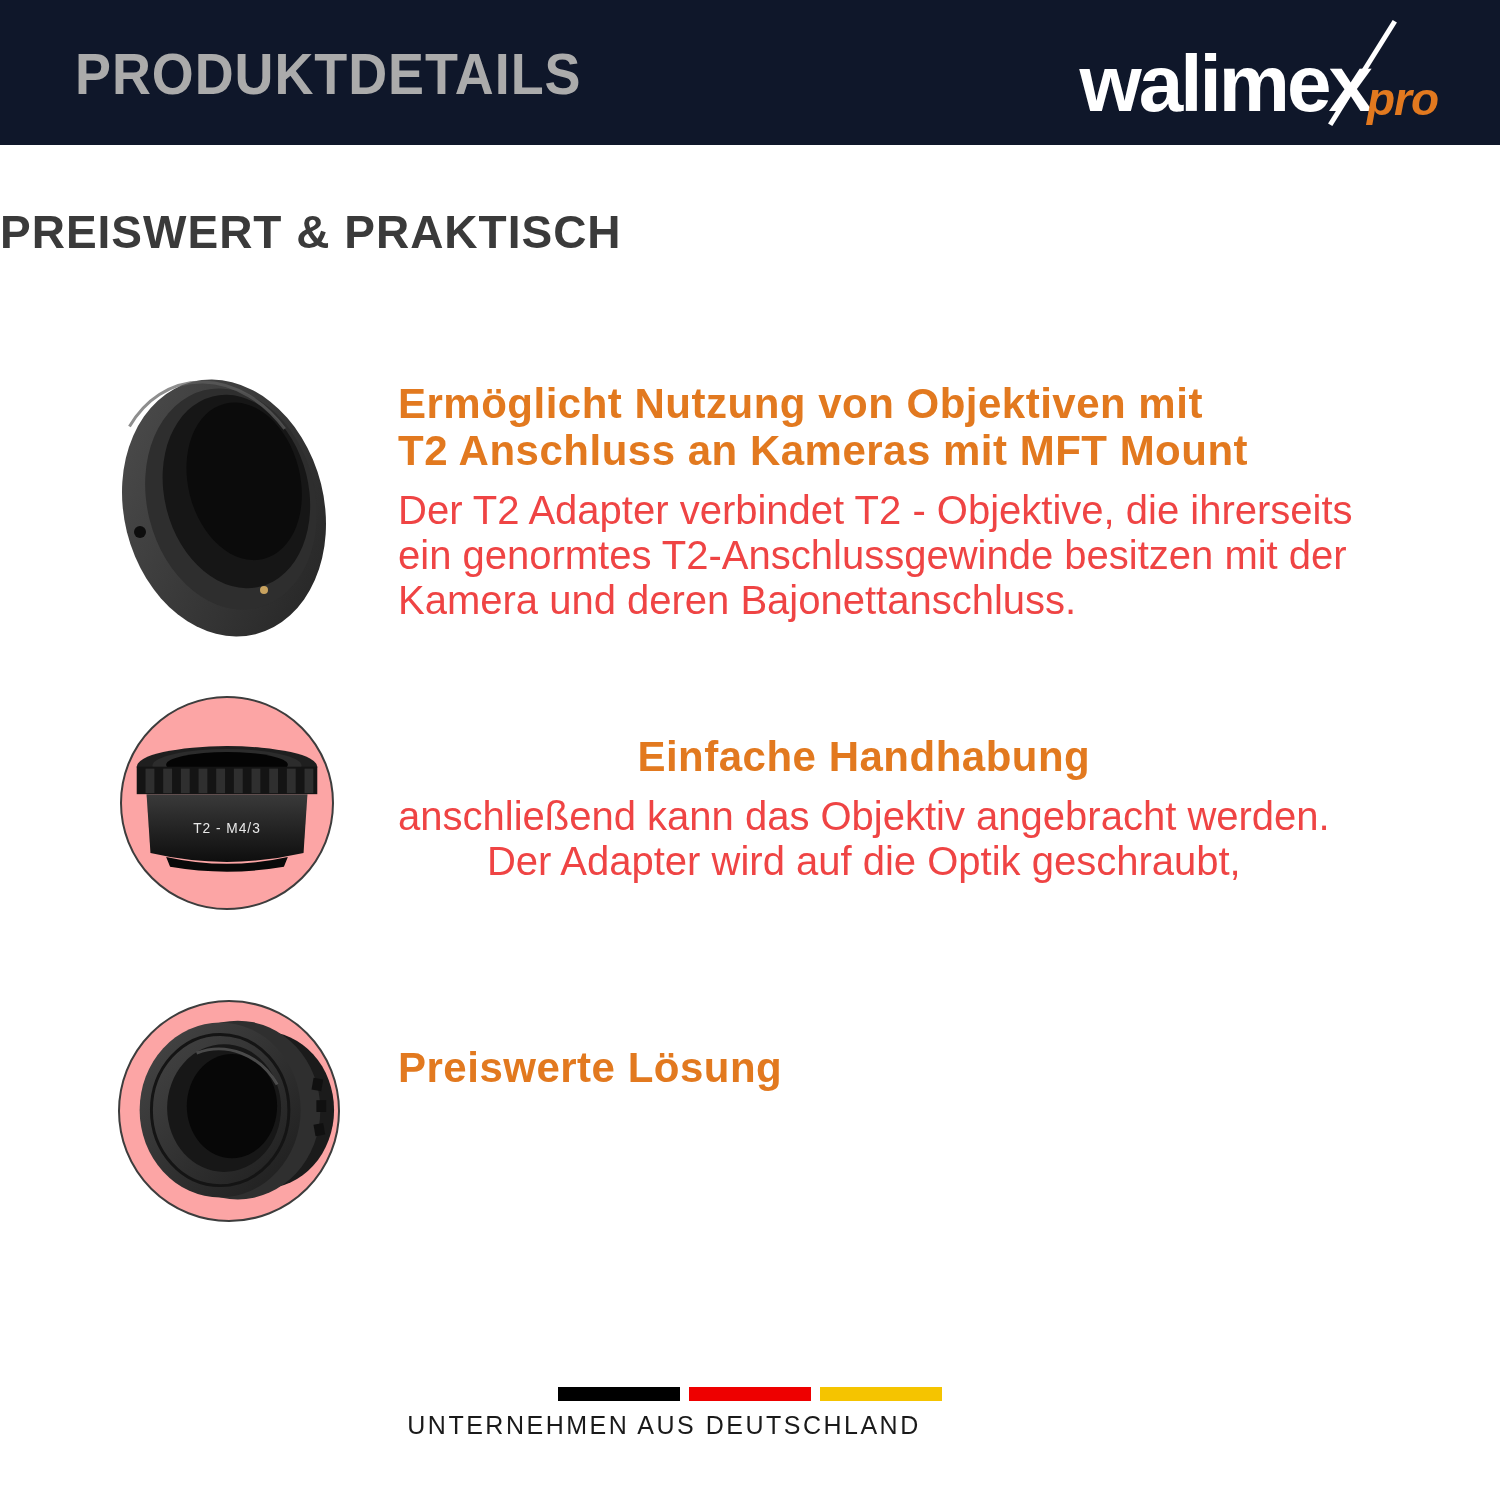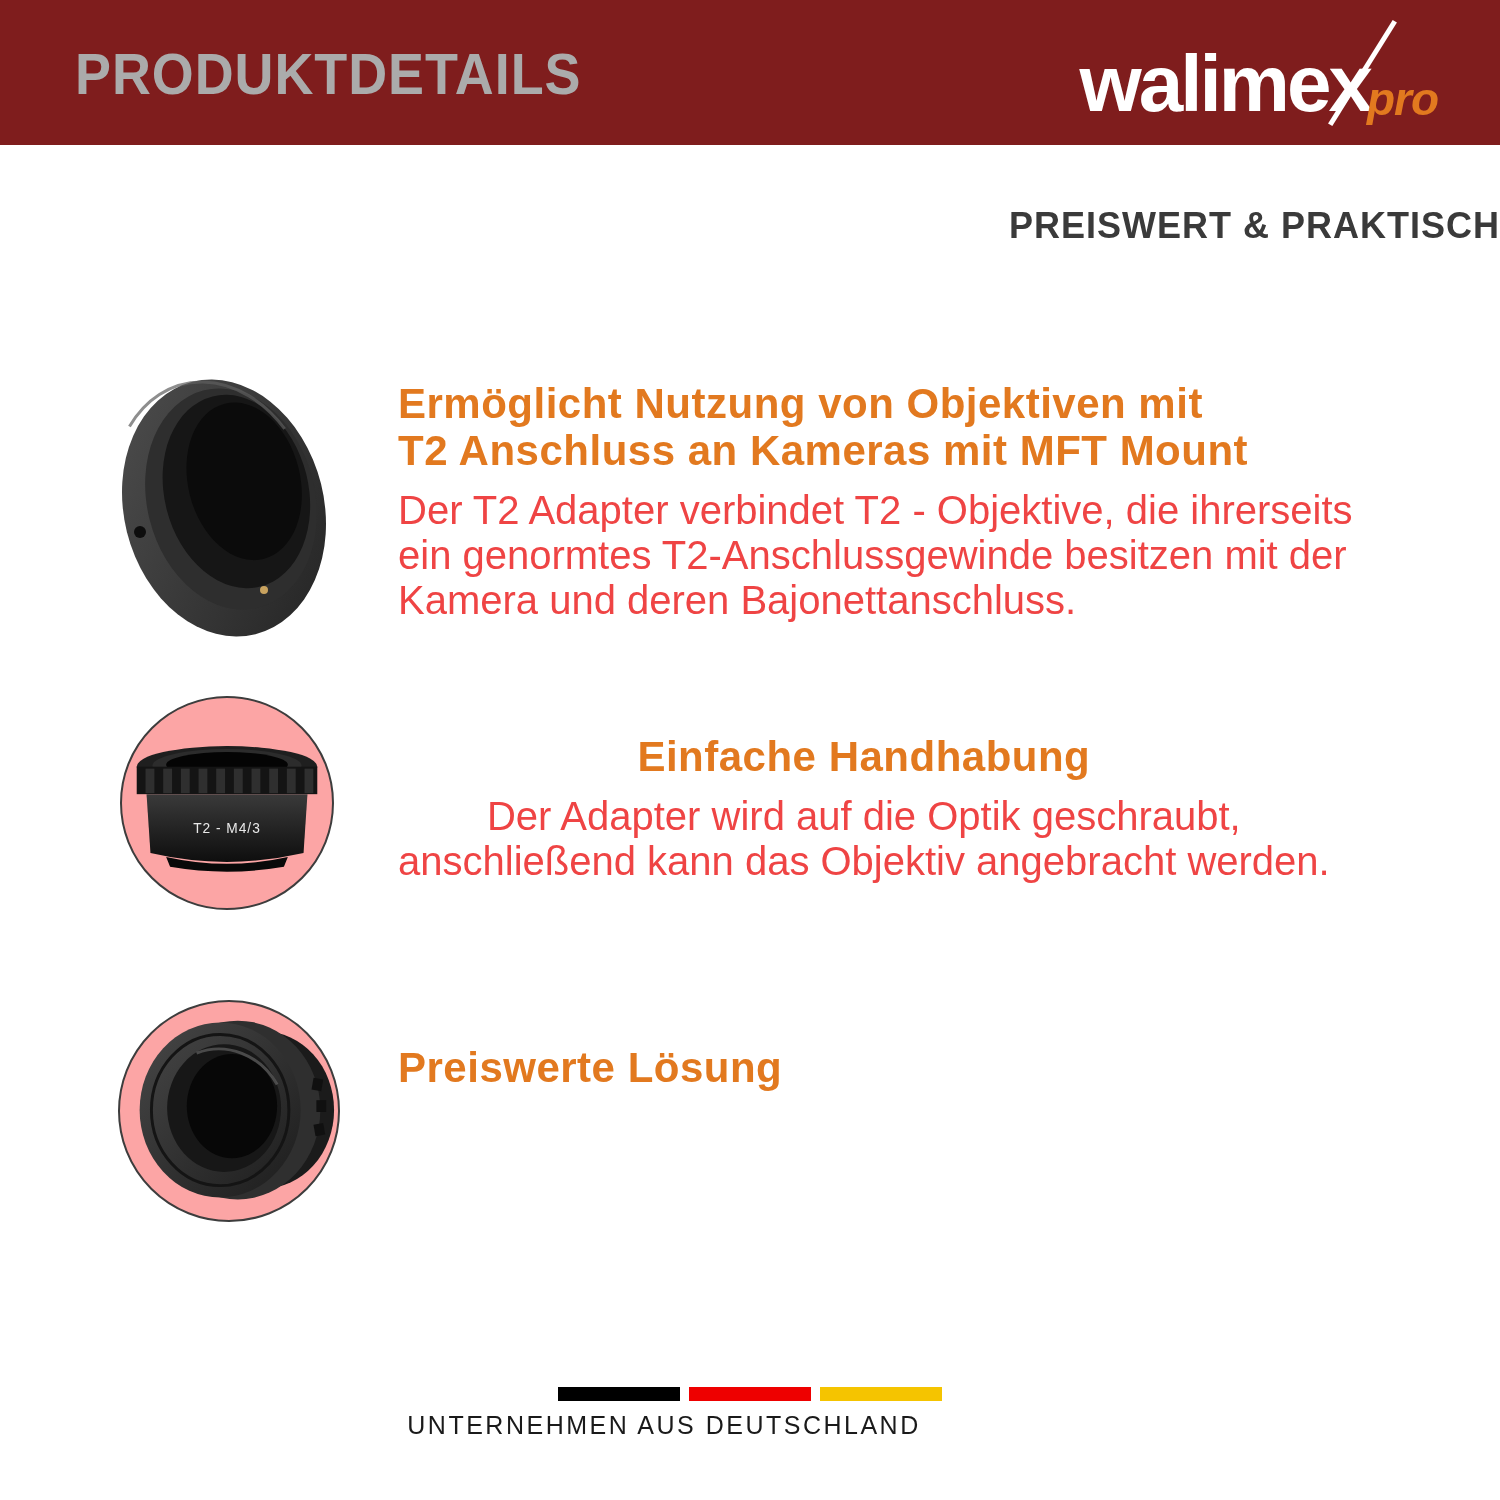--- a/index.html
+++ b/index.html
@@ -8,21 +8,21 @@
     position:relative;
     width:1500px; height:1500px;
     background:#ffffff;
     overflow:hidden;
     font-family:"Liberation Sans", sans-serif;
   }
 
   
   .header {
     position:absolute; top:0; left:0; width:1500px; height:145px;
-    background:#7f1d1d;
+    background:#0f172a;
   }
   .header-title {
     position:absolute; left:75px; top:50%;
     transform:translateY(-50%) scaleX(.93);
     transform-origin:left center;
     font-size:58px; font-weight:bold; letter-spacing:1px;
     color:#ababab; white-space:nowrap;
   }
   .brand {
     position:absolute; right:62px; top:22px; height:100px;
@@ -39,22 +39,22 @@
   }
   .brand-pro {
     font-size:46px; font-weight:bold; font-style:italic;
     color:#e2791f; letter-spacing:-1px; line-height:1;
     margin-left:0px; margin-bottom:0px;
   }
 
   
   .main-heading {
     position:absolute; top:205px; left:0; width:1500px;
-    text-align:right;
-    font-size:36px; font-weight:bold; letter-spacing:1px;
+    text-align:left;
+    font-size:46px; font-weight:bold; letter-spacing:1px;
     color:#3a3a3a;
   }
 
   
   .feature-text { position:absolute; left:398px; }
   .feature-text.s1 { top:380px; }
   .feature-text.s2 { top:733px;text-align:center; }
   .feature-text.s3 { top:1044px; }
   .feature-title div {
     font-size:42px; font-weight:bold; color:#e2791f;
@@ -166,22 +166,22 @@
       <path d="M45,162 Q107,176 169,162 L165,172 Q107,182 49,172 Z" fill="#090909"></path>
       <text x="107" y="138" text-anchor="middle" font-size="14" letter-spacing="1" fill="#e8e8e8" font-family="Liberation Sans, sans-serif">T2 - M4/3</text>
     </svg>
   </div>
 
   <div class="feature-text s2">
     <div class="feature-title">
       <div>Einfache Handhabung</div>
     </div>
     <div class="feature-body">
+      <div>anschließend kann das Objektiv angebracht werden.</div>
       <div>Der Adapter wird auf die Optik geschraubt,</div>
-      <div>anschließend kann das Objektiv angebracht werden.</div>
     </div>
   </div>
 
   <div class="img-circle c3">
     <svg viewBox="0 0 222 222" xmlns="http://www.w3.org/2000/svg">
       <defs>
         <linearGradient id="g3" x1="0" y1="0" x2="1" y2="1">
           <stop offset="0" stop-color="#474747"></stop>
           <stop offset="1" stop-color="#1c1c1c"></stop>
         </linearGradient>

